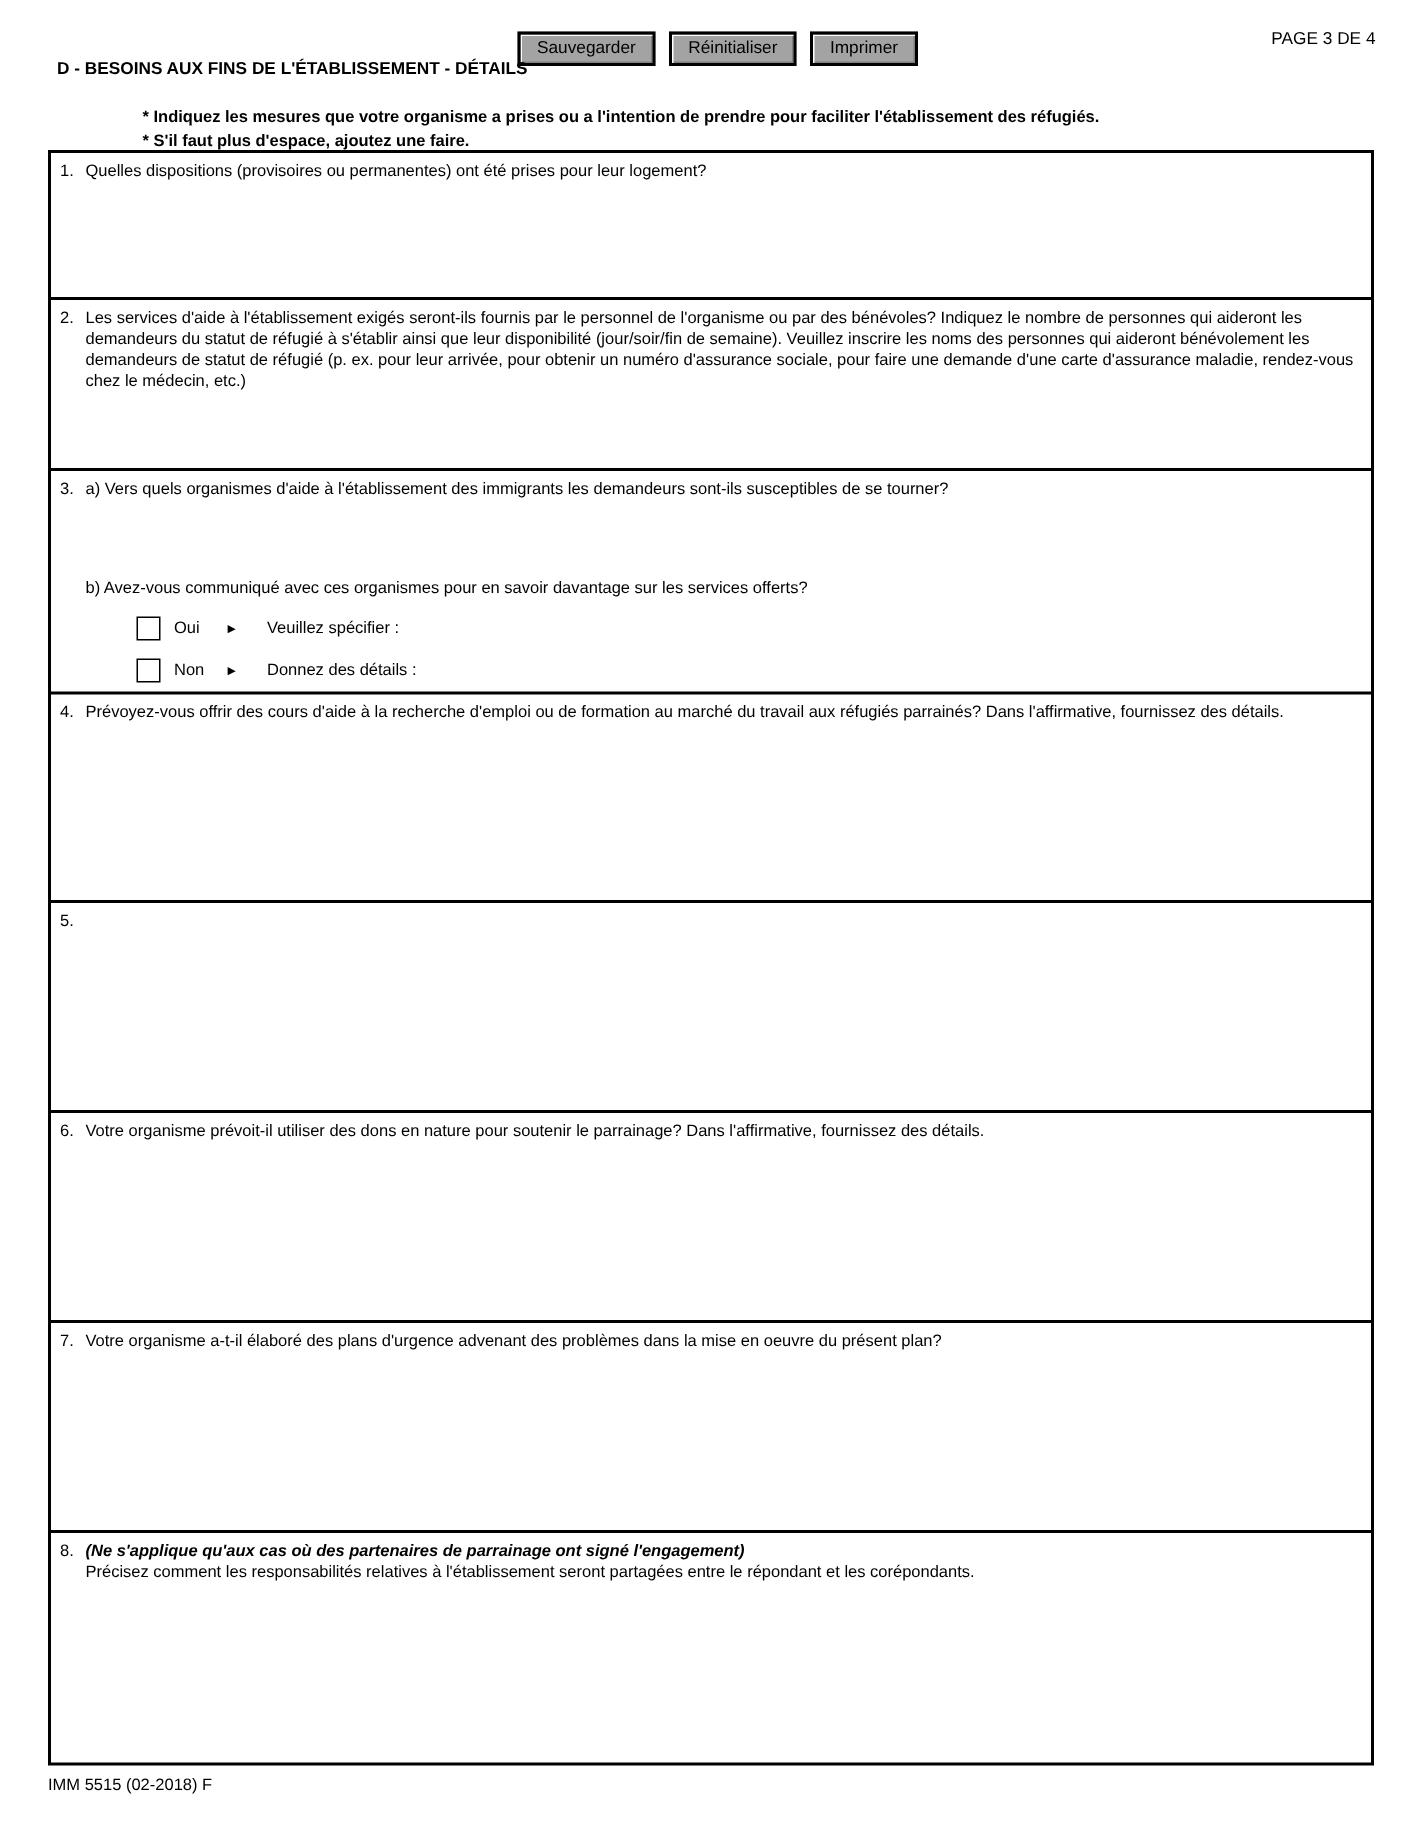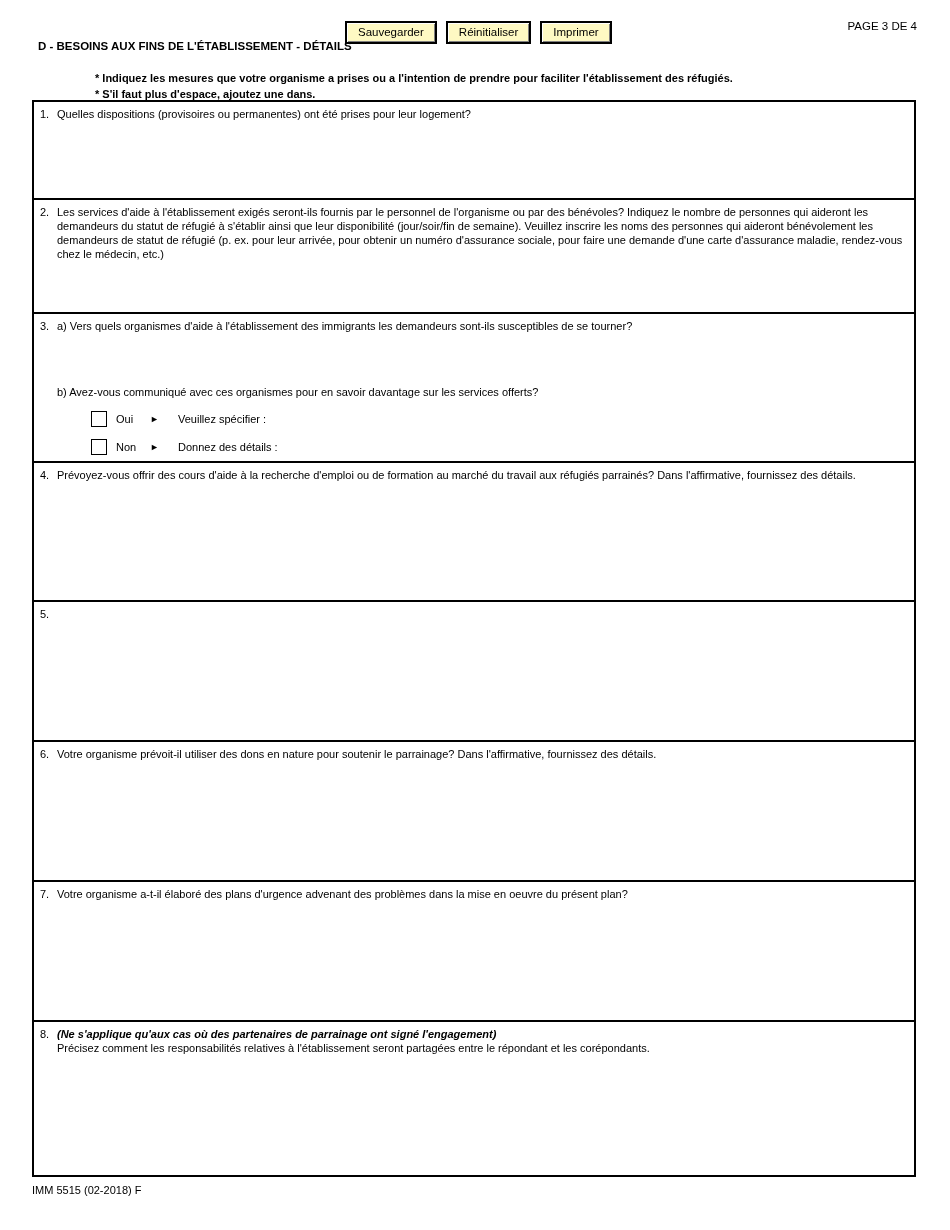--- a/index.html
+++ b/index.html
@@ -18,21 +18,21 @@
   .toolbar {
     position: absolute;
     top: 21px;
     left: 345px;
     display: flex;
     gap: 9px;
   }
   .btn {
     height: 23px;
     padding: 0 11px;
-    background: #fef9c3;
+    background: #a3a3a3;
     border: 2px solid #000000;
     box-shadow: inset 1px 1px 0 #ffffff, inset -1px -1px 0 #808080;
     font-family: "Liberation Sans", sans-serif;
     font-size: 11.5px;
     line-height: 19px;
     color: #000000;
     cursor: pointer;
     white-space: nowrap;
   }
   .page-indicator {
@@ -155,21 +155,21 @@
   <div class="toolbar">
     <button class="btn">Sauvegarder</button>
     <button class="btn">Réinitialiser</button>
     <button class="btn">Imprimer</button>
   </div>
   <div class="page-indicator">PAGE 3 DE 4</div>
 
   <div class="section-title">D - BESOINS AUX FINS DE L'ÉTABLISSEMENT - DÉTAILS</div>
   <div class="instructions">
     <div>* Indiquez les mesures que votre organisme a prises ou a l'intention de prendre pour faciliter l'établissement des réfugiés.</div>
-    <div>* S'il faut plus d'espace, ajoutez une dans.</div>
+    <div>* S'il faut plus d'espace, ajoutez une faire.</div>
   </div>
 
   <div class="form-box">
 
     <div class="q-row row-1">
       <div class="q-num">1.</div>
       <div class="q-body">
         <div class="q-text">Quelles dispositions (provisoires ou permanentes) ont été prises pour leur logement?</div>
         <div class="answer-area"></div>
       </div>

